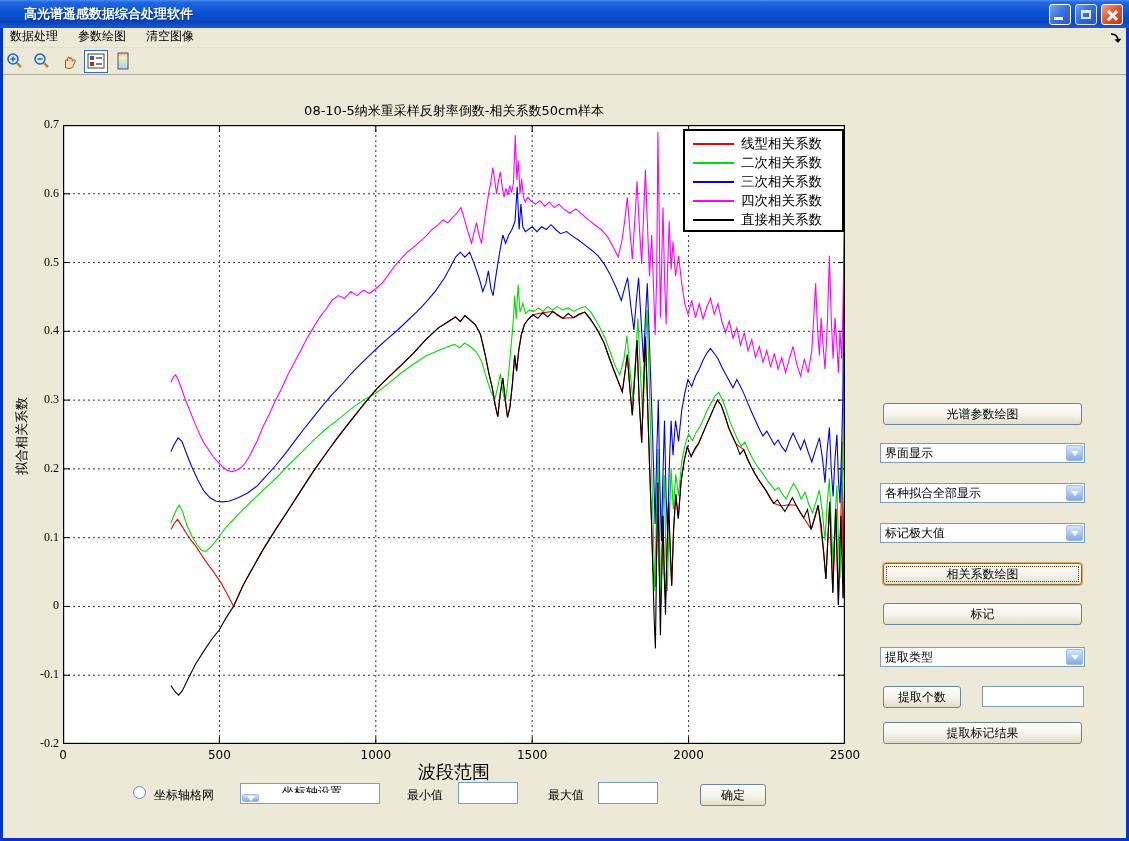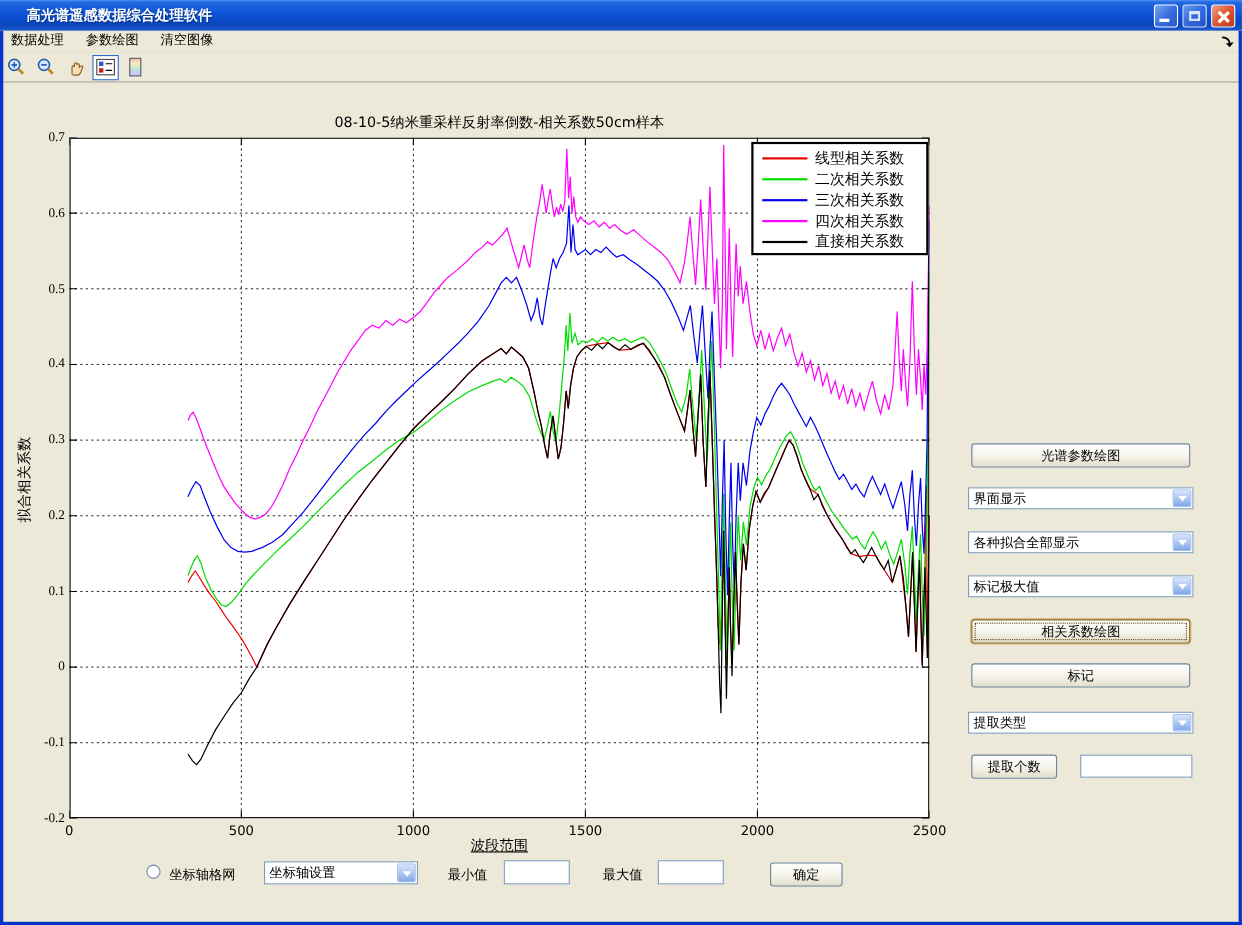--- a/index.html
+++ b/index.html
@@ -32,21 +32,21 @@
   .tbtn.pressed{background:#fff;border:1px solid #316ac5;}
   .edge{position:absolute;background:#0833c8;}
   .edge.l{left:0;top:28px;width:3px;height:813px;}
   .edge.r{right:0;top:28px;width:3px;height:813px;}
   .edge.b{left:0;bottom:0;width:1129px;height:3px;}
   
   .chart-title{position:absolute;left:63px;top:102px;width:782px;text-align:center;font-size:13px;}
   #plot-svg{position:absolute;left:63px;top:125px;width:782px;height:619px;background:#fff;}
   .ylab{position:absolute;left:-48px;top:427px;width:140px;text-align:center;font-size:13px;
     transform:rotate(-90deg);transform-origin:center;}
-  .xlab{position:absolute;left:354px;top:760px;width:200px;text-align:center;font-size:13px;text-decoration:underline;}
+  .xlab{position:absolute;left:354px;top:760px;width:200px;text-align:center;font-size:18px;}
   .tick-label{position:absolute;font-size:12px;color:#000;}
   .ytick{width:40px;text-align:right;left:19px;font-family:Liberation Serif, serif;}
   .xtick{width:48px;text-align:center;top:748px;}
   
   #legend{position:absolute;left:683px;top:129px;width:161px;height:103px;background:#fff;
     border:2px solid #000;padding:3px 0 0 0;}
   .legend-row{display:flex;align-items:center;height:19px;}
   .legend-line{width:41px;height:2px;margin-left:8px;flex:none;}
   .legend-label{margin-left:7px;font-size:13.5px;white-space:nowrap;}
   
@@ -272,24 +272,27 @@
   <div class="combo" style="left:880px;top:647px;width:205px;height:20px;">
     <span class="val">提取类型</span>
     <span class="arrow">
         <span class="chev"></span>
       </span>
   </div>
   <div class="xp-btn" style="left:883px;top:686px;width:78px;height:22px;">
     <span>提取个数</span>
   </div>
   <input class="xp-field" style="left: 982px; top: 686px; width: 102px; height: 21px;" value="">
+  <div class="xp-btn" style="left:883px;top:722px;width:199px;height:22px;">
+    <span>提取标记结果</span>
+  </div>
 
   <div class="radio" style="left:133px;top:786px;"></div>
   <span class="lbl" style="left:154px;top:787px;">坐标轴格网</span>
-  <div class="combo" style="left:240px;top:783px;width:140px;height:21px;">
+  <div class="combo" style="left:240px;top:783px;width:140px;height:21px;flex-direction:column;">
     <span class="val">坐标轴设置</span>
     <span class="arrow">
         <span class="chev"></span>
       </span>
   </div>
   <span class="lbl" style="left:407px;top:787px;">最小值</span>
   <input class="xp-field" style="left: 458px; top: 782px; width: 60px; height: 22px;" value="">
   <span class="lbl" style="left:548px;top:787px;">最大值</span>
   <input class="xp-field" style="left: 598px; top: 782px; width: 60px; height: 22px;" value="">
   <div class="xp-btn" style="left:700px;top:784px;width:66px;height:22px;">

